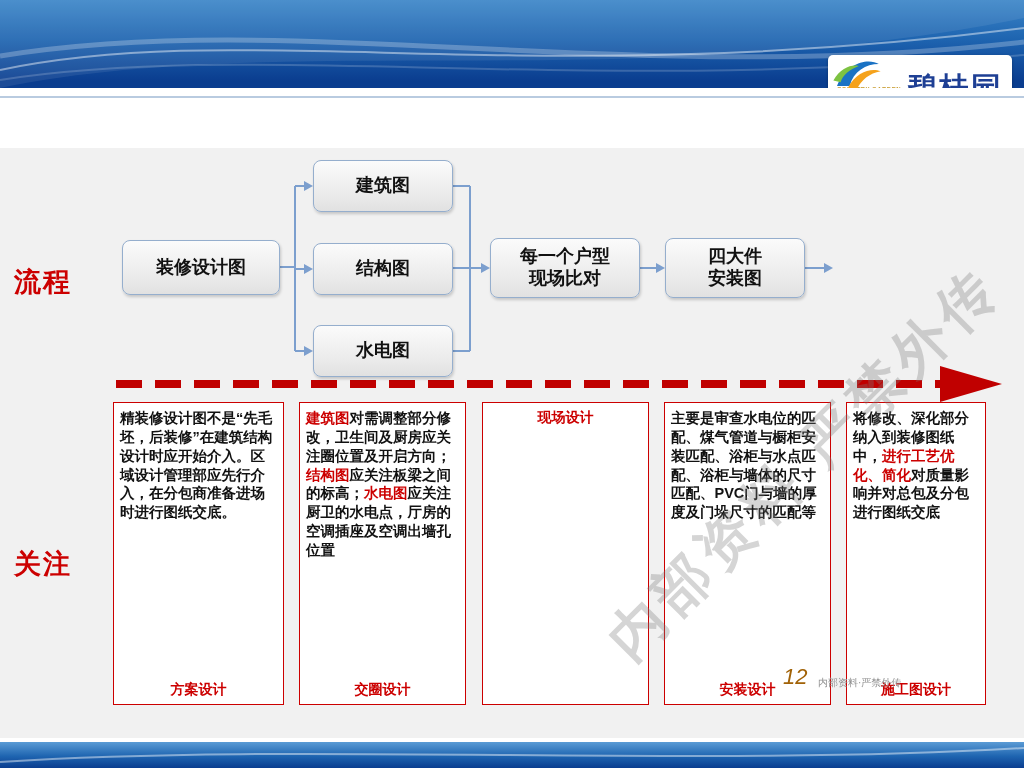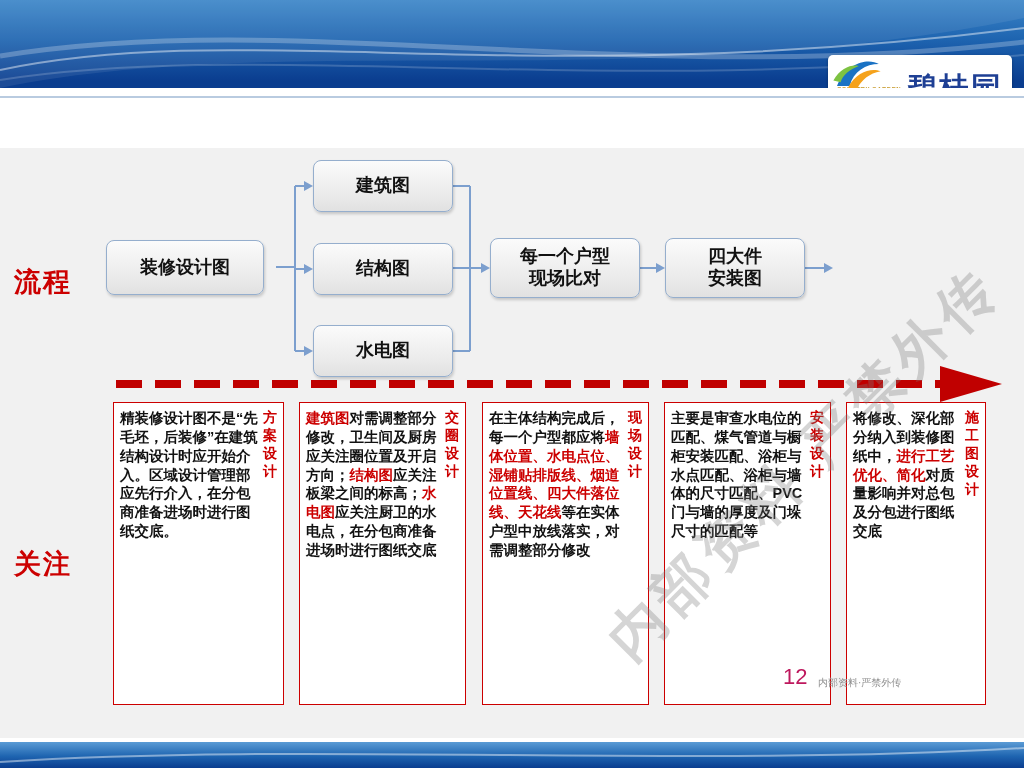--- a/index.html
+++ b/index.html
@@ -27,43 +27,43 @@
 
   .side-label { position:absolute; color:#cc0000; font-weight:bold; font-size:27px; letter-spacing:2px; z-index:5; }
   .label-flow { left:14px; top:264px; }
   .label-focus { left:14px; top:546px; }
 
   
   .fbox { position:absolute; display:flex; flex-direction:column; align-items:center; justify-content:center;
     background:linear-gradient(180deg,#fbfbfb 0%,#eaeaea 70%,#e1e1e1 100%);
     border:1.5px solid #95aecd; border-radius:8px; font-weight:bold; font-size:18px; color:#111;
     box-shadow:1px 2px 3px rgba(0,0,0,0.18); line-height:1.2; z-index:4; text-align:center; }
-  .fb-start   { left:106px; top:240px; width:158px; height:55px; }
+  .fb-start   { left:122px; top:240px; width:158px; height:55px; }
   .fb-b1      { left:313px; top:160px; width:140px; height:52px; }
   .fb-b2      { left:313px; top:243px; width:140px; height:52px; }
   .fb-b3      { left:313px; top:325px; width:140px; height:52px; }
   .fb-compare { left:490px; top:238px; width:150px; height:60px; }
   .fb-install { left:665px; top:238px; width:140px; height:60px; }
   .fb-end     { left:833px; top:240px; width:142px; height:55px; }
 
   .overlay-svg { position:absolute; left:0; top:0; width:1024px; height:768px; z-index:3; pointer-events:none; }
 
   
   .col { position:absolute; top:402px; height:303px; background:#ffffff; border:1.5px solid #cc0000;
-    display:flex; justify-content:space-between; padding:6px 6px 3px;
+    display:flex; flex-direction:column; justify-content:space-between; padding:6px 6px 3px;
     z-index:4; overflow:hidden; }
   .col-text { font-size:14.5px; font-weight:bold; line-height:1.3; color:#111; }
   .col-text .red { color:#cc0000; }
   .col-title { text-align:center; color:#cc0000; font-weight:bold; font-size:14px; padding-bottom:2px; }
 
   
   .watermark { position:absolute; left:618px; top:612px; transform:rotate(-45deg); transform-origin:left center;
     font-size:56px; font-weight:bold; color:rgba(125,125,125,0.32); letter-spacing:7px; white-space:nowrap;
     z-index:20; pointer-events:none; }
-  .page-num { position:absolute; left:783px; top:664px; font-size:22px; color:#be185d; z-index:25; }
+  .page-num { position:absolute; left:783px; top:664px; font-size:22px; color:#a16207; z-index:25;font-style:italic; }
   .footer-note { position:absolute; left:818px; top:676px; font-size:10px; color:#8f8f8f; z-index:25; white-space:nowrap; }
 
   
   .bottom-bar { position:absolute; left:0; bottom:0; width:1024px; height:26px;
     background:linear-gradient(180deg,#5a9bd5 0%,#1e64b0 55%,#0a3d8f 100%); }
   .bottom-bar svg { position:absolute; left:0; top:0; }
 </style>
 </head>
 <body>
 
@@ -145,25 +145,24 @@
     <span>四大件</span>
     <span>安装图</span>
   </div>
 
   <div id="columns">
       <div class="col" style="left: 113px; width: 171px;">
         <div class="col-text"><span>精装修设计图不是“先毛坯，后装修”在建筑结构设计时应开始介入。区域设计管理部应先行介入，在分包商准备进场时进行图纸交底。</span></div>
         <div class="col-title">方案设计</div>
       </div>
       <div class="col" style="left: 299px; width: 167px;">
-        <div class="col-text"><span class="red">建筑图</span><span>对需调整部分修改，卫生间及厨房应关注圈位置及开启方向；</span><span class="red">结构图</span><span>应关注板梁之间的标高；</span><span class="red">水电图</span><span>应关注厨卫的水电点，在分包商准备进场时进行图纸交底</span></div>
+        <div class="col-text"><span class="red">建筑图</span><span>对需调整部分修改，卫生间及厨房应关注圈位置及开启方向；</span><span class="red">结构图</span><span>应关注板梁之间的标高；</span><span class="red">水电图</span><span>应关注厨卫的水电点，厅房的空调插座及空调出墙孔位置</span></div>
         <div class="col-title">交圈设计</div>
       </div>
       <div class="col" style="left: 482px; width: 167px;">
-        <div class="col-text"><span>在主体结构完成后，每一个户型都应将</span><span class="red">墙体位置、水电点位、湿铺贴排版线、烟道位置线、四大件落位线、天花线</span><span>等在实体户型中放线落实，对需调整部分修改</span></div>
         <div class="col-title">现场设计</div>
       </div>
       <div class="col" style="left: 664px; width: 167px;">
         <div class="col-text"><span>主要是审查水电位的匹配、煤气管道与橱柜安装匹配、浴柜与水点匹配、浴柜与墙体的尺寸匹配、PVC门与墙的厚度及门垛尺寸的匹配等</span></div>
         <div class="col-title">安装设计</div>
       </div>
       <div class="col" style="left: 846px; width: 140px;">
         <div class="col-text"><span>将修改、深化部分纳入到装修图纸中，</span><span class="red">进行工艺优化、简化</span><span>对质量影响并对总包及分包进行图纸交底</span></div>
         <div class="col-title">施工图设计</div>
       </div>

